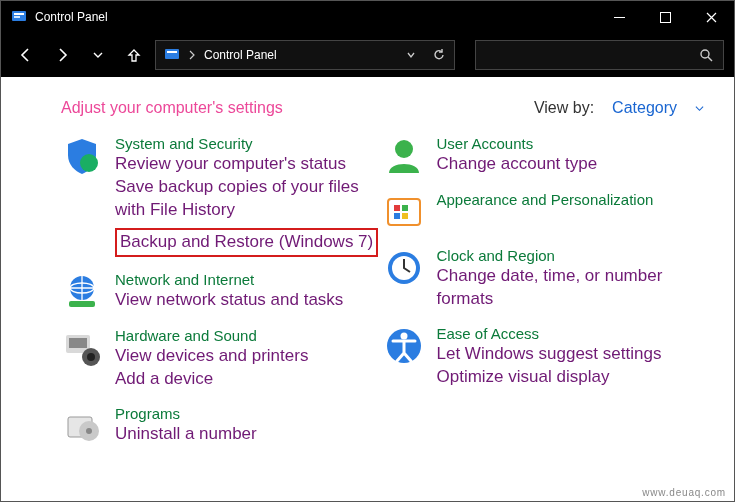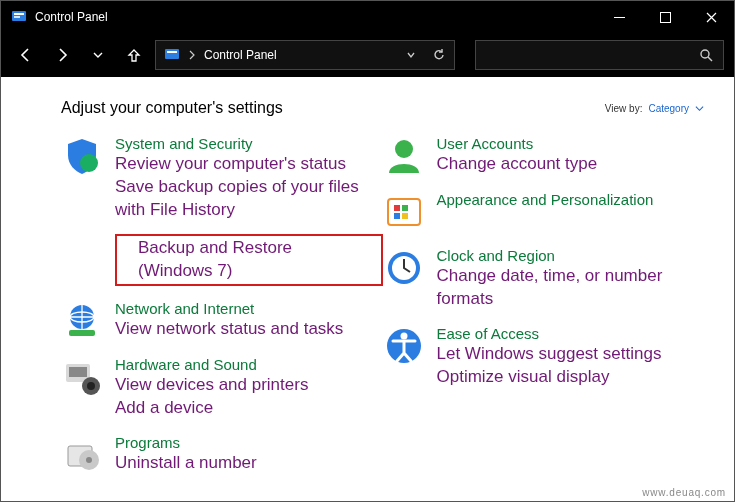--- a/index.html
+++ b/index.html
@@ -10,32 +10,32 @@
   .titlebar .winbtns { display: flex; height: 100%; }
   .titlebar .winbtn { width: 46px; display: flex; align-items: center; justify-content: center; color: #fff; }
   .navbar { background: #000; height: 44px; display: flex; align-items: center; padding: 0 10px; gap: 6px; }
   .navbtn { width: 30px; height: 30px; display: flex; align-items: center; justify-content: center; color: #fff; }
   .addrbar { flex: 0 0 300px; height: 30px; background: #111; border: 1px solid #444; display: flex; align-items: center; color: #fff; padding: 0 8px; gap: 8px; }
   .addrbar .addrtxt { flex: 1; font-size: 12px; overflow: hidden; }
   .addrbar .chev, .addrbar .refresh { color: #ccc; }
   .searchbar { flex: 1; height: 30px; background: #111; border: 1px solid #444; margin-left: 14px; display: flex; align-items: center; justify-content: flex-end; padding: 0 10px; color: #ccc; }
   .content { padding: 22px 30px 0 60px; }
   .headerrow { display: flex; justify-content: space-between; align-items: center; margin-bottom: 18px; }
-  .pagetitle { color: #000000; font-size: 16px; font-weight: 400; }
-  .viewby { font-size: 10px; display: flex; align-items: center; gap: 6px; color: #333; text-align: right; }
+  .pagetitle { color: #ec4899; font-size: 16px; font-weight: 400; }
+  .viewby { font-size: 16px; display: flex; align-items: center; gap: 18px; color: #333; text-align: right; }
   .viewby .catlink { color: #1a66d1; }
   .viewby svg { width: 9px; height: 9px; }
   .columns { display: flex; }
   .col { flex: 1; min-width: 0; }
   .cat { display: flex; gap: 12px; margin-bottom: 14px; }
   .caticon { width: 42px; height: 42px; flex-shrink: 0; }
   .catbody { flex: 1; min-width: 0; }
   .cathead { color: #0b7a3a; font-size: 15px; margin-bottom: 1px; cursor: pointer; }
   .task { color: #701a75; font-size: 17px; line-height: 1.35; cursor: pointer; display: block; }
-  .boxed { border: 2.5px solid #d41c1c; padding: 1px 21px; display: inline-block; margin-top: 12px; }
+  .boxed { border: 2.5px solid #d41c1c; padding: 1px 3px; display: inline-block; margin-top: 6px; }
   .watermark { position: absolute; bottom: 3px; right: 8px; font-size: 10px; color: #888; letter-spacing: 0.8px; font-family: Arial, sans-serif; }
   svg { display: block; }
 </style>
 </head>
 <body>
 
 <div class="titlebar">
   <span class="appicon">
     <svg viewBox="0 0 16 16" width="16" height="16">
         <rect x="1" y="2" width="14" height="10" rx="1" fill="#2b7de1"></rect>

